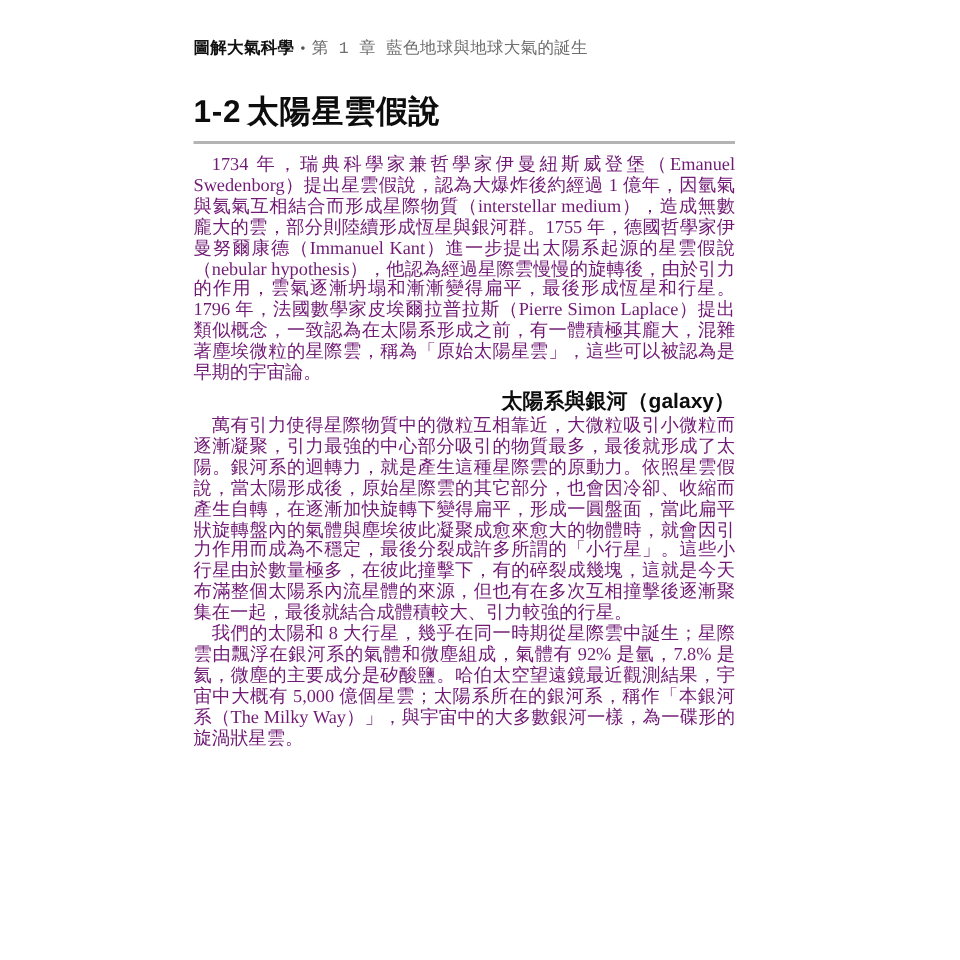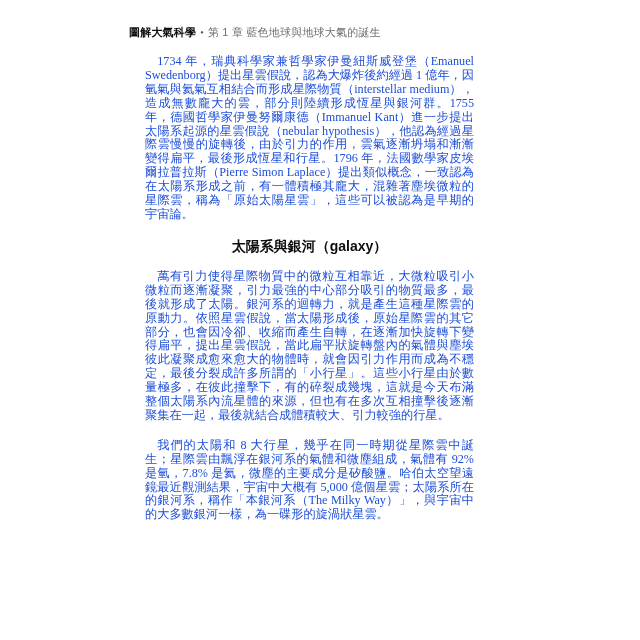--- a/index.html
+++ b/index.html
@@ -33,21 +33,21 @@
     color: #111111;
     font-family: "Liberation Serif", "DejaVu Serif", serif;
   }
   .running-header .separator {
     color: #555555;
     margin: 0 4px;
     font-size: 10px;
   }
   .running-header .chapter-title {
     color: #6e6e6e;
-    font-family: Liberation Sans, sans-serif;
+    font-family: Liberation Mono, monospace;
     font-weight: 500;
   }
   .section-heading {
     margin: 0;
     margin-top: 23px;
     padding-bottom: 7px;
     border-bottom: 2px solid #b4b4b4;
     font-family: "Liberation Sans", "DejaVu Sans", sans-serif;
     font-size: 21px;
     line-height: 24px;
@@ -57,51 +57,54 @@
     white-space: nowrap;
   }
   .section-heading .section-number {
     font-weight: 600;
     margin-right: 4px;
   }
   .body-text {
     margin-top: 7px;
   }
   .body-text p {
-    margin: 16px;
+    margin: 0;
     font-size: 12.2px;
     line-height: 13.9px;
     text-align: justify;
     text-justify: inter-ideograph;
     text-indent: 1em;
-    color: #1d4ed8;
+    color: #701a75;
   }
   .body-text .subheading {
     margin: 3px 0 2px 0;
     font-family: "Liberation Sans", "DejaVu Sans", sans-serif;
     font-size: 14px;
     line-height: 16px;
     font-weight: bold;
     color: #0d0d0d;
     text-indent: 0;
-    text-align: center;
+    text-align: right;
   }
 </style>
 </head>
 <body>
 
 <div class="page">
   <div class="content-column">
 
     <div class="running-header">
       <span class="book-title">圖解大氣科學</span><span class="separator">•</span><span class="chapter-title">第 1 章 藍色地球與地球大氣的誕生</span>
     </div>
 
+    <h1 class="section-heading">
+      <span class="section-number">1-2</span><span class="section-title">太陽星雲假說</span>
+    </h1>
 
     <div class="body-text">
       <p>1734 年，瑞典科學家兼哲學家伊曼紐斯威登堡（Emanuel Swedenborg）提出星雲假說，認為大爆炸後約經過 1 億年，因氫氣與氦氣互相結合而形成星際物質（interstellar medium），造成無數龐大的雲，部分則陸續形成恆星與銀河群。1755 年，德國哲學家伊曼努爾康德（Immanuel Kant）進一步提出太陽系起源的星雲假說（nebular hypothesis），他認為經過星際雲慢慢的旋轉後，由於引力的作用，雲氣逐漸坍塌和漸漸變得扁平，最後形成恆星和行星。1796 年，法國數學家皮埃爾拉普拉斯（Pierre Simon Laplace）提出類似概念，一致認為在太陽系形成之前，有一體積極其龐大，混雜著塵埃微粒的星際雲，稱為「原始太陽星雲」，這些可以被認為是早期的宇宙論。</p>
       <p class="subheading">太陽系與銀河（galaxy）</p>
-      <p>萬有引力使得星際物質中的微粒互相靠近，大微粒吸引小微粒而逐漸凝聚，引力最強的中心部分吸引的物質最多，最後就形成了太陽。銀河系的迴轉力，就是產生這種星際雲的原動力。依照星雲假說，當太陽形成後，原始星際雲的其它部分，也會因冷卻、收縮而產生自轉，在逐漸加快旋轉下變得扁平，提出星雲假說，當此扁平狀旋轉盤內的氣體與塵埃彼此凝聚成愈來愈大的物體時，就會因引力作用而成為不穩定，最後分裂成許多所謂的「小行星」。這些小行星由於數量極多，在彼此撞擊下，有的碎裂成幾塊，這就是今天布滿整個太陽系內流星體的來源，但也有在多次互相撞擊後逐漸聚集在一起，最後就結合成體積較大、引力較強的行星。</p>
+      <p>萬有引力使得星際物質中的微粒互相靠近，大微粒吸引小微粒而逐漸凝聚，引力最強的中心部分吸引的物質最多，最後就形成了太陽。銀河系的迴轉力，就是產生這種星際雲的原動力。依照星雲假說，當太陽形成後，原始星際雲的其它部分，也會因冷卻、收縮而產生自轉，在逐漸加快旋轉下變得扁平，形成一圓盤面，當此扁平狀旋轉盤內的氣體與塵埃彼此凝聚成愈來愈大的物體時，就會因引力作用而成為不穩定，最後分裂成許多所謂的「小行星」。這些小行星由於數量極多，在彼此撞擊下，有的碎裂成幾塊，這就是今天布滿整個太陽系內流星體的來源，但也有在多次互相撞擊後逐漸聚集在一起，最後就結合成體積較大、引力較強的行星。</p>
       <p>我們的太陽和 8 大行星，幾乎在同一時期從星際雲中誕生；星際雲由飄浮在銀河系的氣體和微塵組成，氣體有 92% 是氫，7.8% 是氦，微塵的主要成分是矽酸鹽。哈伯太空望遠鏡最近觀測結果，宇宙中大概有 5,000 億個星雲；太陽系所在的銀河系，稱作「本銀河系（The Milky Way）」，與宇宙中的大多數銀河一樣，為一碟形的旋渦狀星雲。</p>
     </div>
 
   </div>
 </div>
 
 </body></html>

